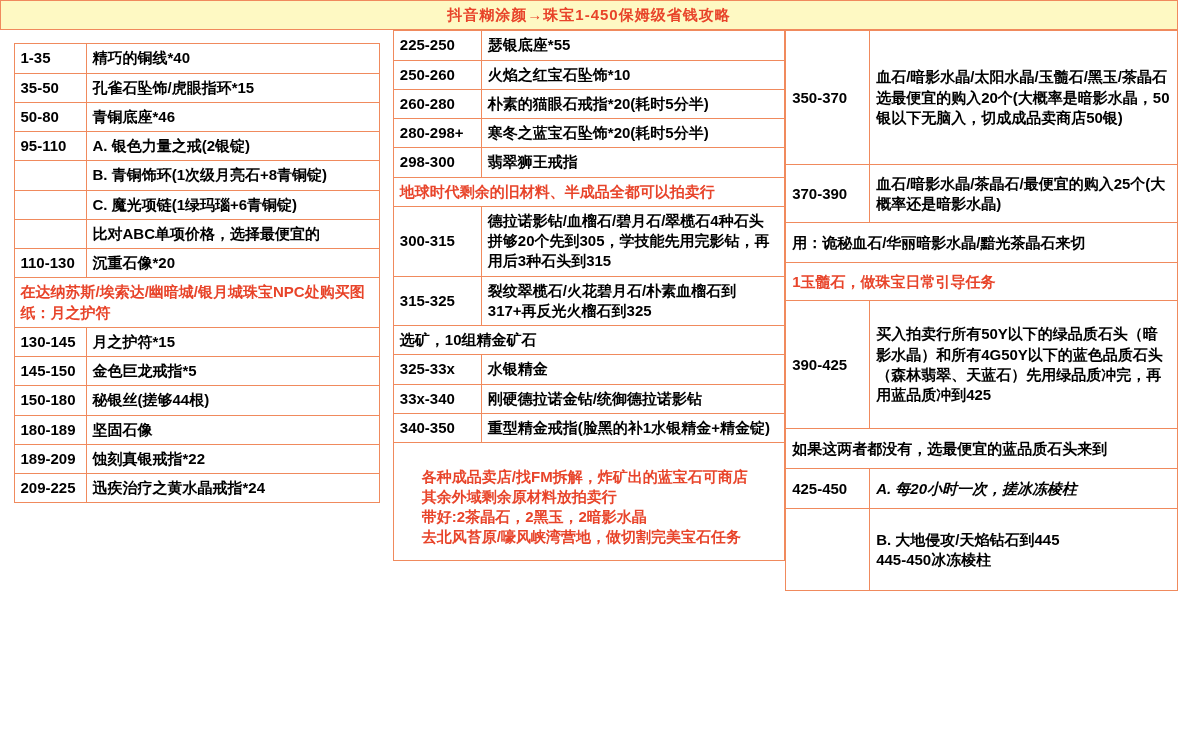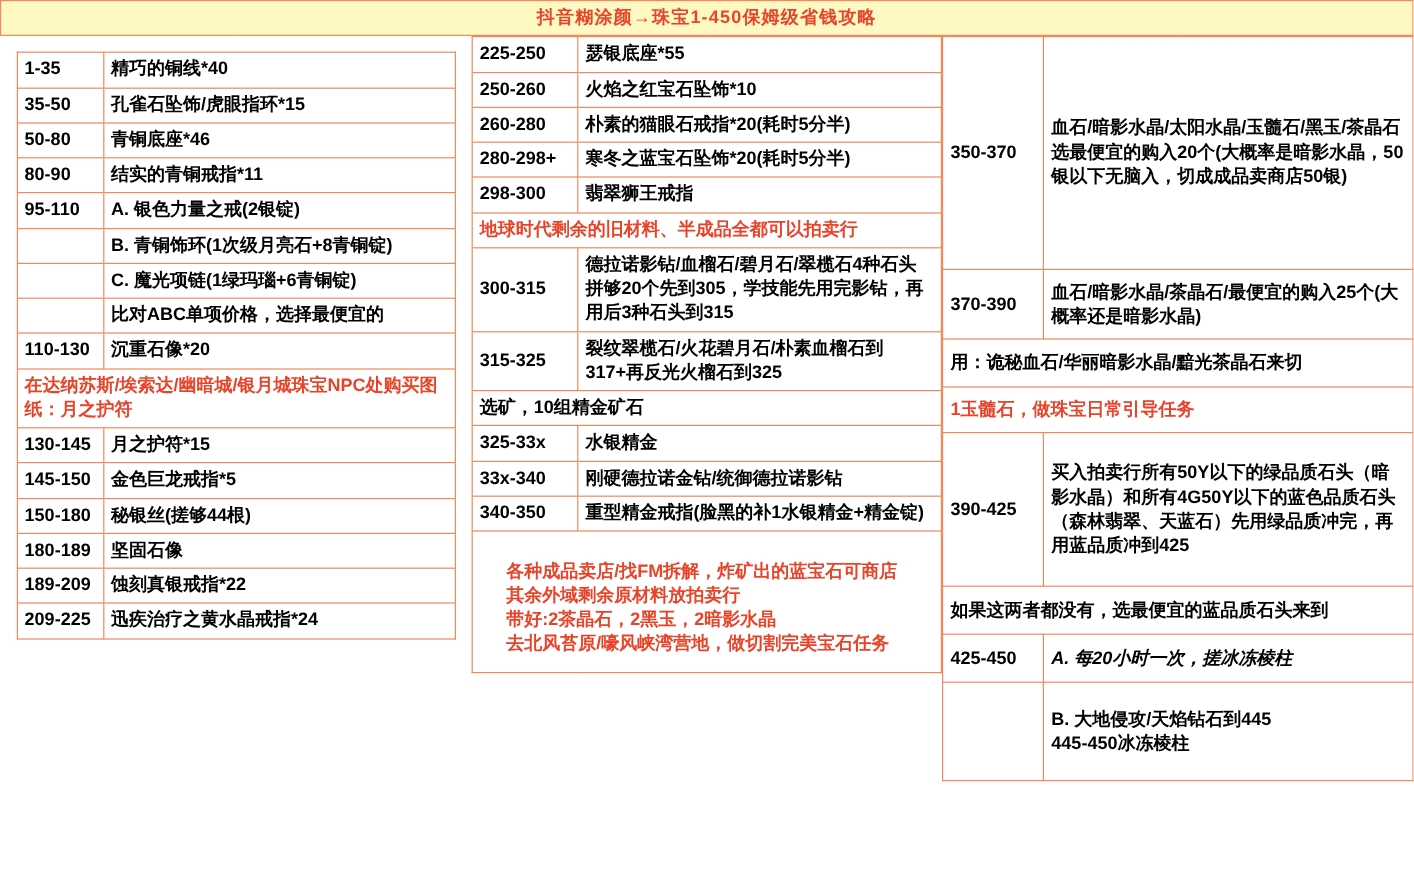--- a/index.html
+++ b/index.html
@@ -93,24 +93,20 @@
           </tr>
           <tr>
             <td class="rng">35-50</td>
             <td>孔雀石坠饰/虎眼指环*15</td>
           </tr>
           <tr>
             <td class="rng">50-80</td>
             <td>青铜底座*46</td>
           </tr>
           <tr>
-            <td class="rng">80-90</td>
-            <td>结实的青铜戒指*11</td>
-          </tr>
-          <tr>
             <td class="rng">95-110</td>
             <td>A. 银色力量之戒(2银锭)</td>
           </tr>
           <tr>
             <td class="rng blank"></td>
             <td>B. 青铜饰环(1次级月亮石+8青铜锭)</td>
           </tr>
           <tr>
             <td class="rng blank"></td>
             <td>C. 魔光项链(1绿玛瑙+6青铜锭)</td>
@@ -219,21 +215,21 @@
 
       <td class="panel" colspan="2" style="padding:0;border:none;vertical-align:top;width:374px;">
         <table class="inner">
           <colgroup>
                 <col style="width:84px">
                 <col>
               </colgroup>
           <tbody>
                 <tr>
             <td class="rngC">350-370</td>
-            <td class="lh" style="height:194px;">血石/暗影水晶/太阳水晶/玉髓石/黑玉/茶晶石 选最便宜的购入20个(大概率是暗影水晶，50银以下无脑入，切成成品卖商店50银)</td>
+            <td class="lh" style="height:134px;">血石/暗影水晶/太阳水晶/玉髓石/黑玉/茶晶石 选最便宜的购入20个(大概率是暗影水晶，50银以下无脑入，切成成品卖商店50银)</td>
           </tr>
           <tr>
             <td class="rngC">370-390</td>
             <td class="lh" style="height:58px;">血石/暗影水晶/茶晶石/最便宜的购入25个(大概率还是暗影水晶)</td>
           </tr>
           <tr>
             <td colspan="2" style="height:40px;">用：诡秘血石/华丽暗影水晶/黯光茶晶石来切</td>
           </tr>
           <tr>
             <td colspan="2" class="red center" style="height:38px;">1玉髓石，做珠宝日常引导任务</td>

